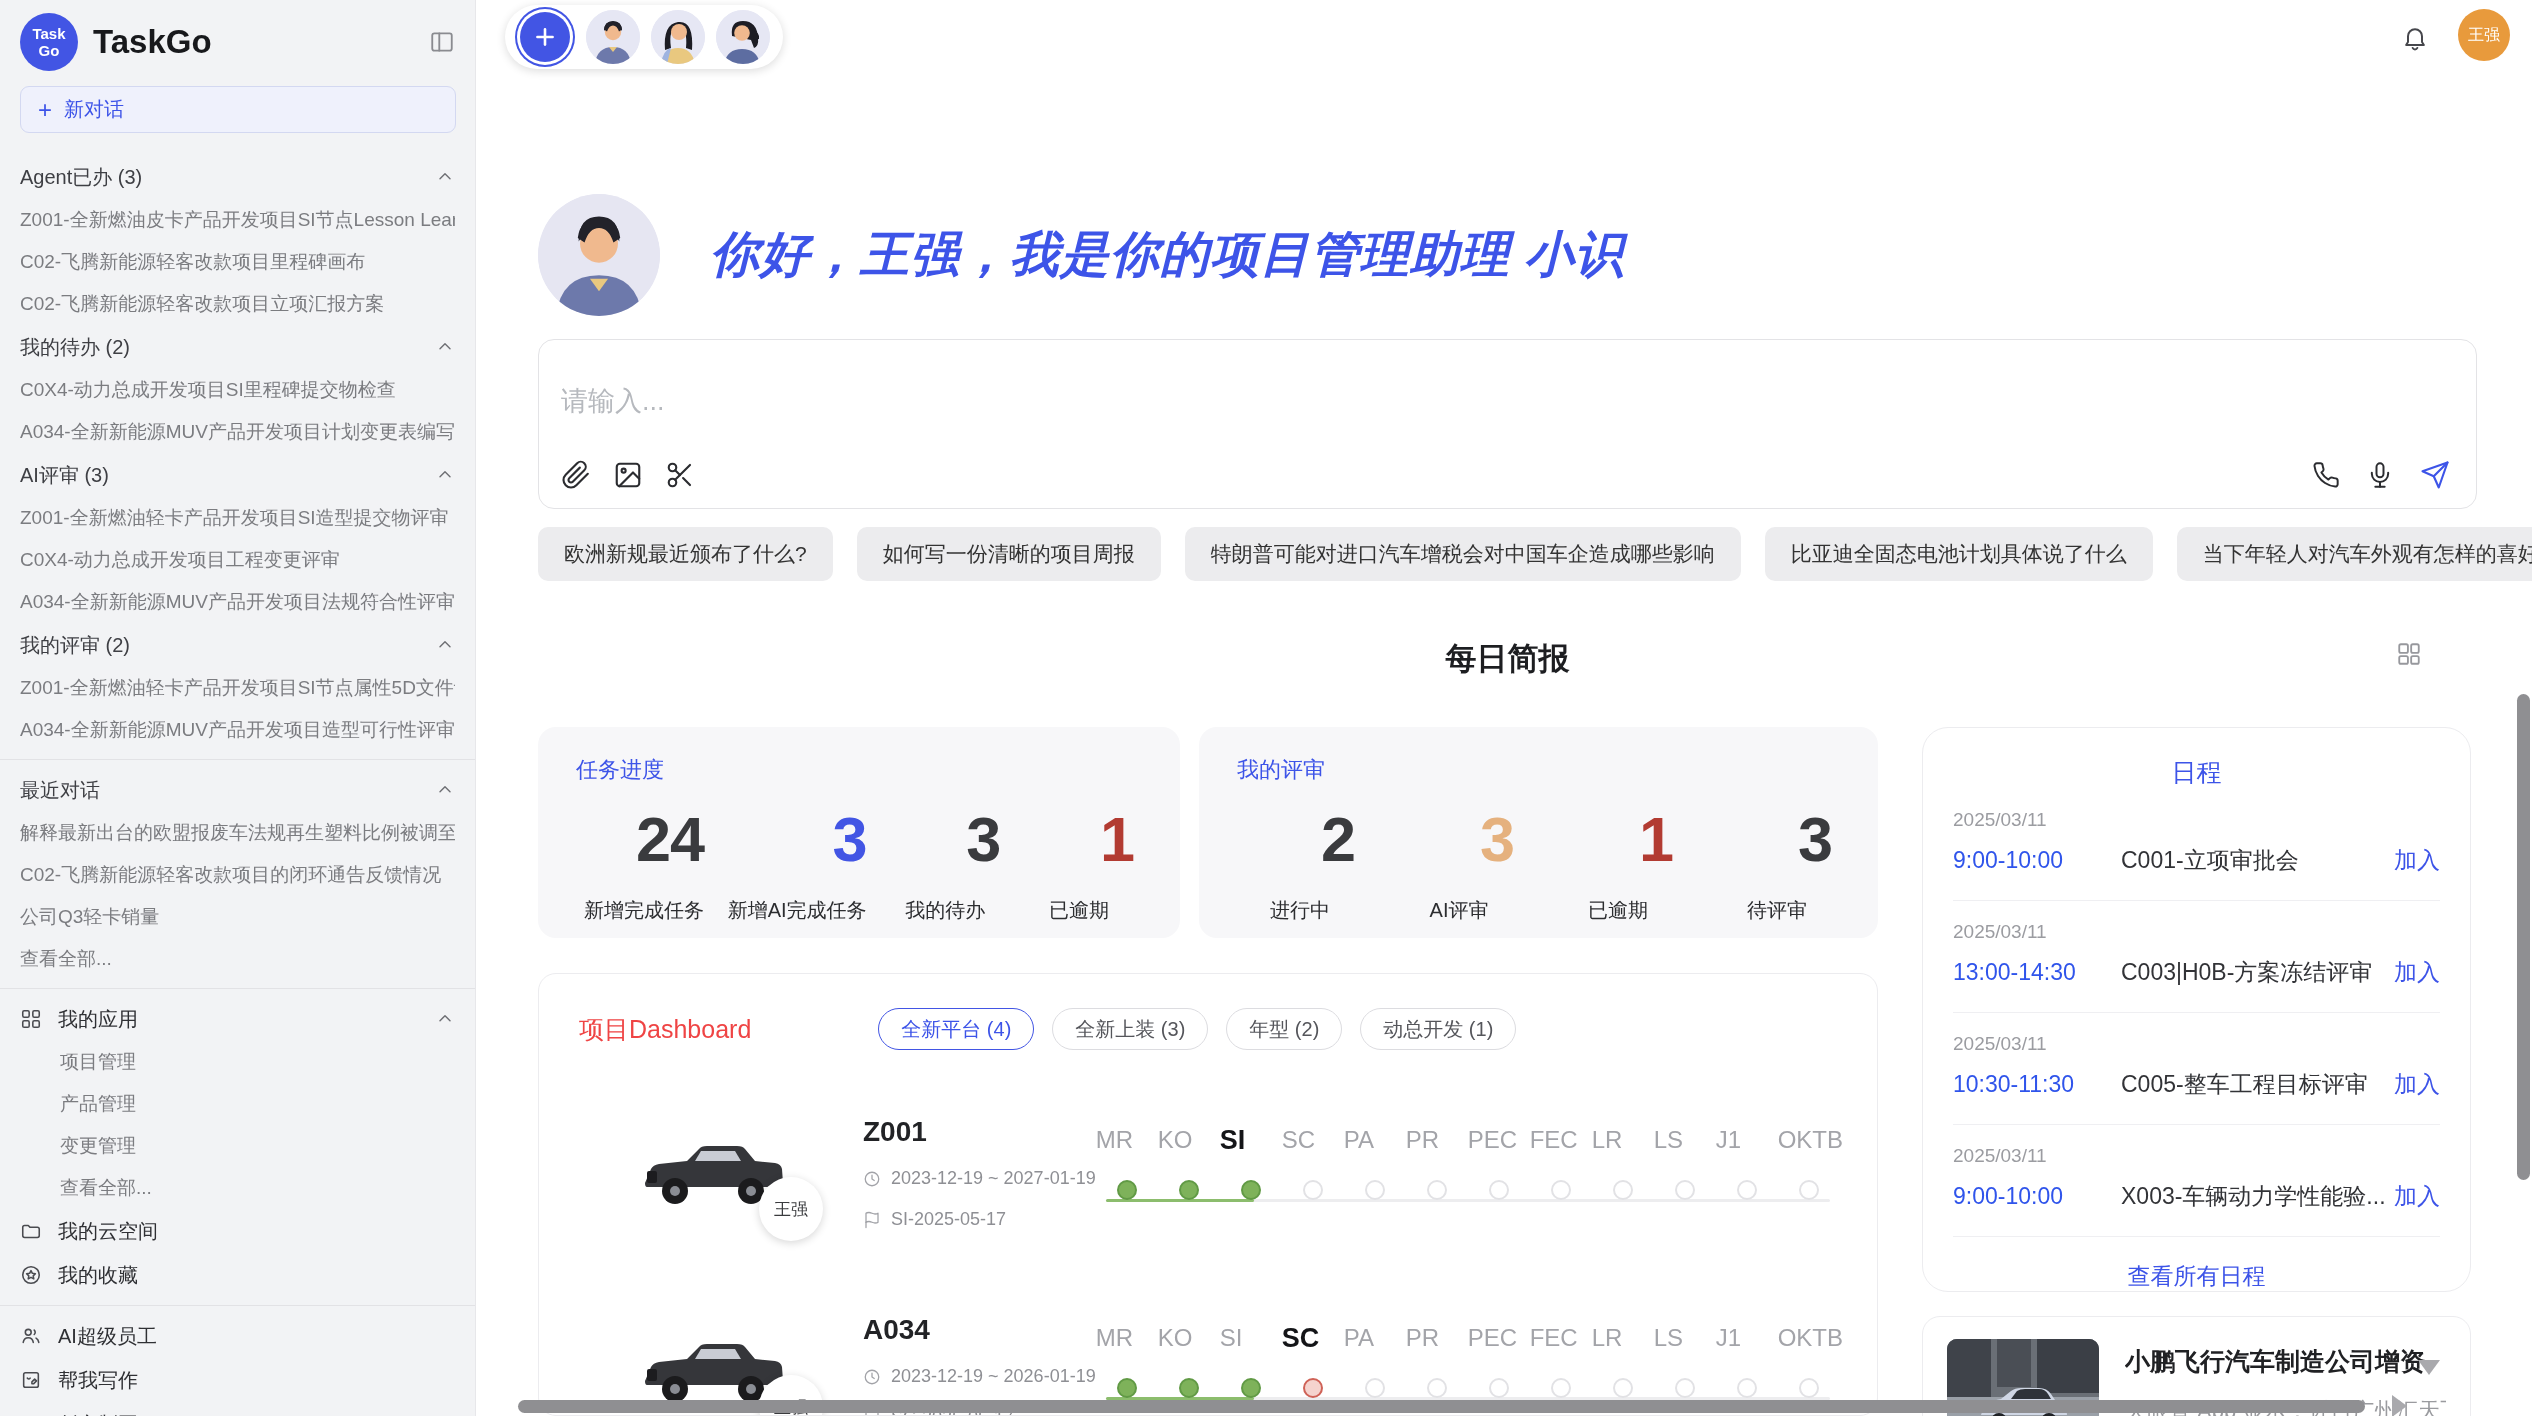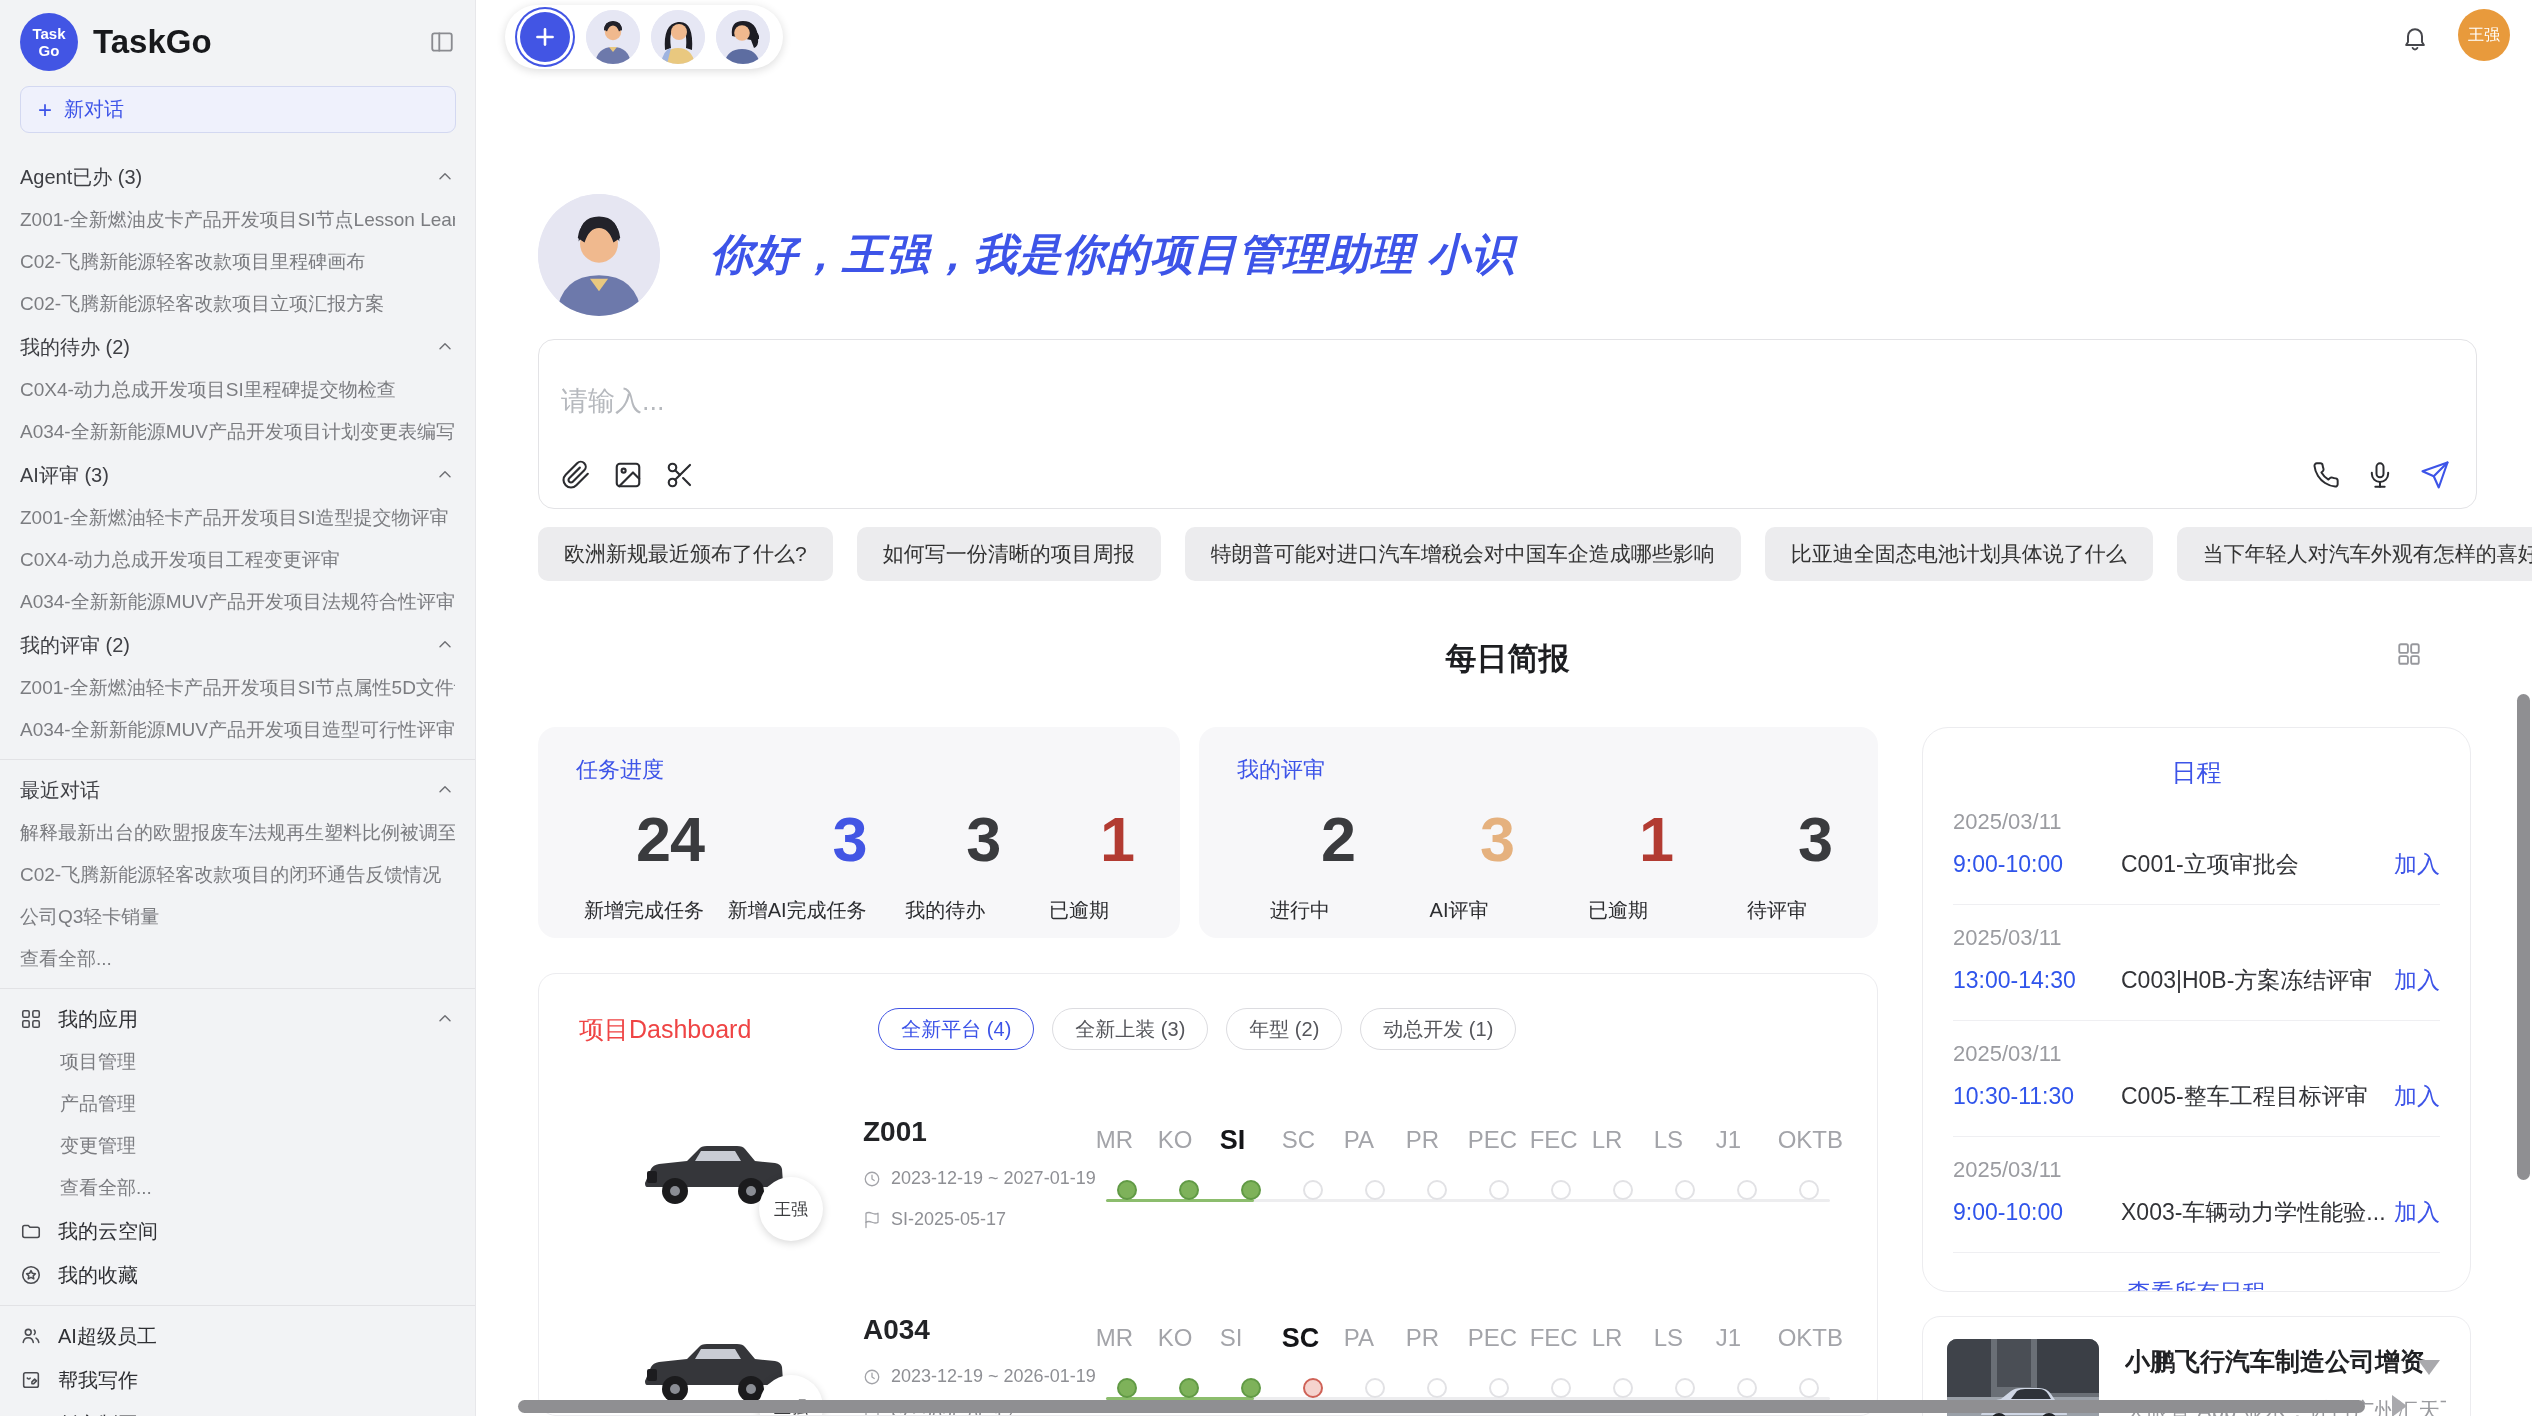--- a/index.html
+++ b/index.html
@@ -59,21 +59,21 @@
 
   .bell { position:absolute; right:103px; top:24px; color:#46474c; cursor:pointer; }
   .user-chip {
     position:absolute; right:22px; top:9px; width:52px; height:52px; border-radius:50%;
     background:#e89a3c; color:#fff; font-size:16px; display:flex; align-items:center;
     justify-content:center; cursor:pointer;
   }
 
   .greet { position:absolute; left:61px; top:194px; display:flex; align-items:center; gap:50px; }
   .greet-avatar { width:122px; height:122px; border-radius:50%; overflow:hidden; background:#e6e6f2; flex:none; }
-  .greet-text { font-size:43px; font-weight:800; font-style:italic; color:#3d54e8; letter-spacing:1px; }
+  .greet-text { font-size:49px; font-weight:800; font-style:italic; color:#3d54e8; letter-spacing:1px; }
 
   .ask-card {
     position:absolute; left:61px; top:339px; width:1939px; height:170px;
     border:1.6px solid #e3e3e6; border-radius:16px; background:#fff;
   }
   .ask-input {
     position:absolute; left:22px; top:46px; width:1500px; border:none; outline:none;
     font-size:27px; color:#333; font-family:inherit; background:transparent;
   }
   .ask-input::placeholder { color:#b6b9be; }
@@ -143,21 +143,21 @@
   .ms-dot[data-dot="done"]  { background:#7eb25a; border-color:#619a45; }
   .ms-dot[data-dot="alert"] { background:#f5d3ce; border-color:#cf6257; }
 
   
   .sched-card {
     position:absolute; left:1445px; top:727px; width:549px; height:565px;
     border:1.6px solid #ececef; border-radius:26px; background:#fff; padding:28px 30px 0; overflow:hidden;
   }
   .sched-title { text-align:center; font-size:25px; color:#3d54e8; }
   .event { padding:20px 0 24px; border-bottom:1px solid #efeff2; }
-  .ev-date { font-size:22px; color:#9b9ca1; }
+  .ev-date { font-size:19px; color:#9b9ca1; }
   .ev-row { display:flex; align-items:center; margin-top:14px; }
   .ev-time { width:168px; font-size:23px; color:#2f54eb; }
   .ev-name { flex:1; font-size:23px; color:#323337; white-space:nowrap; overflow:hidden; }
   .ev-join { font-size:23px; color:#3d54e8; cursor:pointer; }
   .sched-footer { text-align:center; font-size:23px; color:#3d54e8; padding:24px 0; cursor:pointer; }
 
   .news-card {
     position:absolute; left:1445px; top:1316px; width:549px; height:150px;
     border:1.6px solid #ececef; border-radius:18px; background:#fff; padding:22px 24px; overflow:hidden;
     display:flex; gap:26px;

